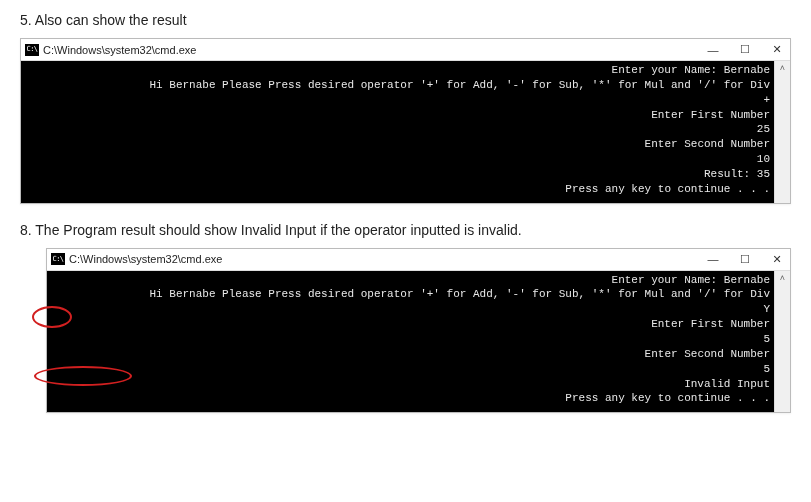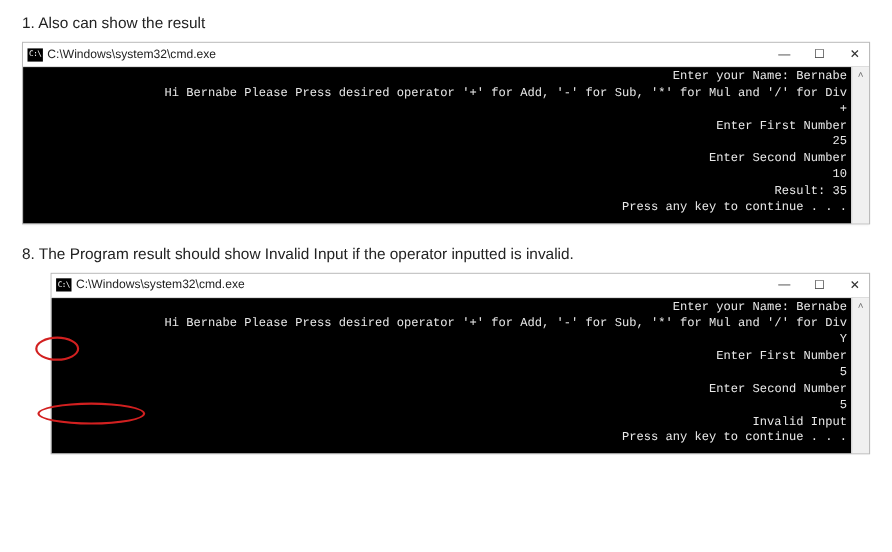--- a/index.html
+++ b/index.html
@@ -106,21 +106,21 @@
     border: 2px solid #d22020;
     border-radius: 50%;
     pointer-events: none;
   }
   .annot1 { left: -14px; top: 58px; width: 40px; height: 22px; }
   .annot2 { left: -12px; top: 118px; width: 98px; height: 20px; }
 </style>
 </head>
 <body>
 
-<div class="step-heading">1. Also can show the result</div>
+<div class="step-heading">5. Also can show the result</div>
 
 <div class="cmd-window">
   <div class="cmd-titlebar">
     <div class="cmd-title-left">
       <span class="cmd-icon">
           <span class="cmd-icon-text">C:\</span>
         </span>
       <span>C:\Windows\system32\cmd.exe</span>
     </div>
     <div class="cmd-controls">

